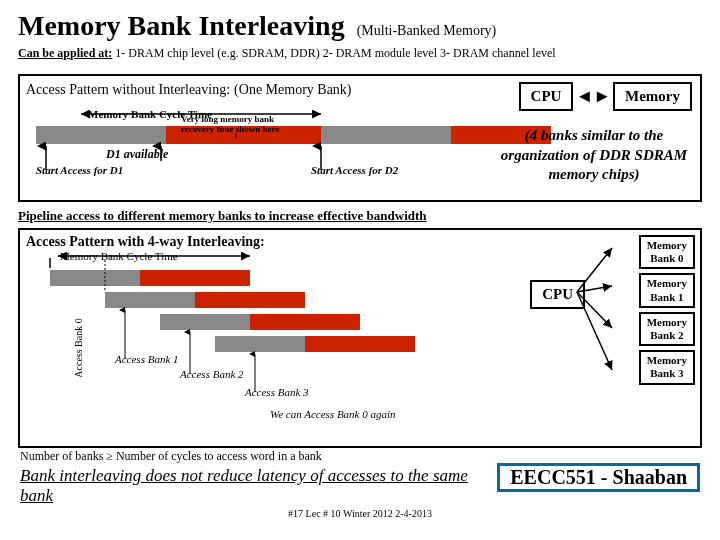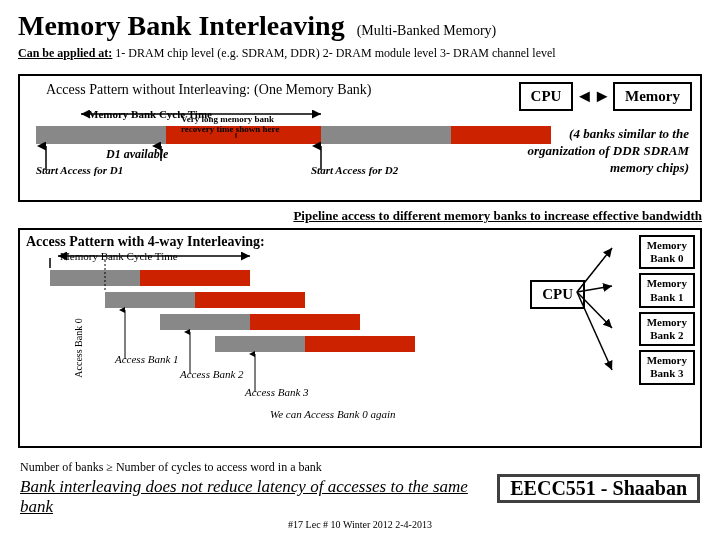--- a/index.html
+++ b/index.html
@@ -163,21 +163,21 @@
       margin-top: 6px;
       padding: 0 2px;
     }
 
     .num-banks-text {
       font-size: 12px;
       font-family: 'Times New Roman', serif;
     }
 
     .eecc-box {
-      border: 3px solid #404040;
+      border: 3px solid #0369a1;
       padding: 0 10px;
       font-size: 20px;
       font-weight: bold;
       font-family: 'Times New Roman', serif;
     }
 
     .footer-note {
       font-size: 10px;
       text-align: center;
       margin-top: 2px;
@@ -196,21 +196,21 @@
     <span class="main-title">Memory Bank Interleaving</span>
     <span class="subtitle">(Multi-Banked Memory)</span>
   </div>
 
   <div class="applied-line">
     <u><b><span>Can be applied at:</span></b></u>
     <span>1- DRAM chip level (e.g. SDRAM, DDR)   2- DRAM module level   3- DRAM channel level</span>
   </div>
 
   <div class="section1 section-relative">
-    <div style="display:flex; align-items:baseline; gap:6px;margin-left:20px;">
+    <div style="display:flex; align-items:baseline; gap:6px;">
       <span class="section1-title">
         <span>Access Pattern without Interleaving:</span>
         <span style="font-weight:normal; font-size:14px;">(One Memory Bank)</span>
       </span>
     </div>
 
     <div class="cpu-memory-row">
       <div class="cpu-box">CPU</div>
       <span class="arrow-double">◄►</span>
       <div class="memory-box">Memory</div>
@@ -261,28 +261,28 @@
 
         <text x="10" y="68" font-size="11" font-family="Times New Roman" font-style="italic">Start Access for D1</text>
 
         <line x1="20" y1="64" x2="20" y2="40" stroke="black" stroke-width="1.5" marker-end="url(#arrowUp)"></line>
 
         <text x="285" y="68" font-size="11" font-family="Times New Roman" font-style="italic">Start Access for D2</text>
         <line x1="295" y1="64" x2="295" y2="40" stroke="black" stroke-width="1.5" marker-end="url(#arrowUp)"></line>
       </svg>
 
       
-      <div class="four-banks-note" style="position:absolute; top:20px; right:5px; font-size:13px; font-style:italic; text-align:right; max-width:190px; line-height:1.3;">
+      <div class="four-banks-note" style="position:absolute; top:20px; right:5px; font-size:15px; font-style:italic; text-align:center; max-width:190px; line-height:1.3;">
         <span>(4 banks similar to the organization
 of DDR SDRAM memory chips)</span>
       </div>
     </div>
   </div>
 
-  <div class="pipeline-line" style="margin: 4px 0; text-align: right;">
+  <div class="pipeline-line" style="margin: 4px 0;">
     <u><b><span>Pipeline access to different memory banks to increase effective bandwidth</span></b></u>
   </div>
 
   <div class="section2 section-relative">
     <div class="section2-title">Access Pattern with 4-way Interleaving:</div>
 
     <div class="memory-banks">
       <div class="memory-bank-box">Memory<br>Bank 0</div>
       <div class="memory-bank-box">Memory<br>Bank 1</div>
       <div class="memory-bank-box">Memory<br>Bank 2</div>
@@ -345,21 +345,21 @@
       <text x="215" y="148" font-size="11" font-family="Times New Roman" font-style="italic">Access Bank 3</text>
       <line x1="225" y1="144" x2="225" y2="106" stroke="black" stroke-width="1" marker-end="url(#aUp2)"></line>
 
       <text x="240" y="170" font-size="11" font-family="Times New Roman" font-style="italic">We can Access Bank 0 again</text>
 
       <line x1="20" y1="20" x2="20" y2="10" stroke="black" stroke-width="1.5"></line>
       <line x1="75" y1="42" x2="75" y2="10" stroke="black" stroke-width="1" stroke-dasharray="2,2"></line>
     </svg>
   </div>
 
-  <div class="bottom-area" style="margin-top:12px; display:flex; align-items:center; ">
+  <div class="bottom-area" style="margin-top:1px; display:flex; align-items:center; ">
     <div style="flex:1;">
       <div class="num-banks-text" style="font-size:12px; margin-bottom:2px;">Number of banks  ≥  Number of cycles to access word in a bank</div>
       <div style="font-size:17px; font-style:italic; text-decoration:underline;">
         <span>Bank interleaving does not reduce latency of accesses to the same bank</span>
       </div>
     </div>
     <div class="eecc-box" style="margin-left:12px; white-space:nowrap; font-size:20px;">EECC551 - Shaaban</div>
   </div>
 
   <div class="footer-note" style="font-size:10px; text-align:center; margin-top:2px;font-family:Liberation Serif, serif;">#17  Lec # 10 Winter 2012  2-4-2013</div>

